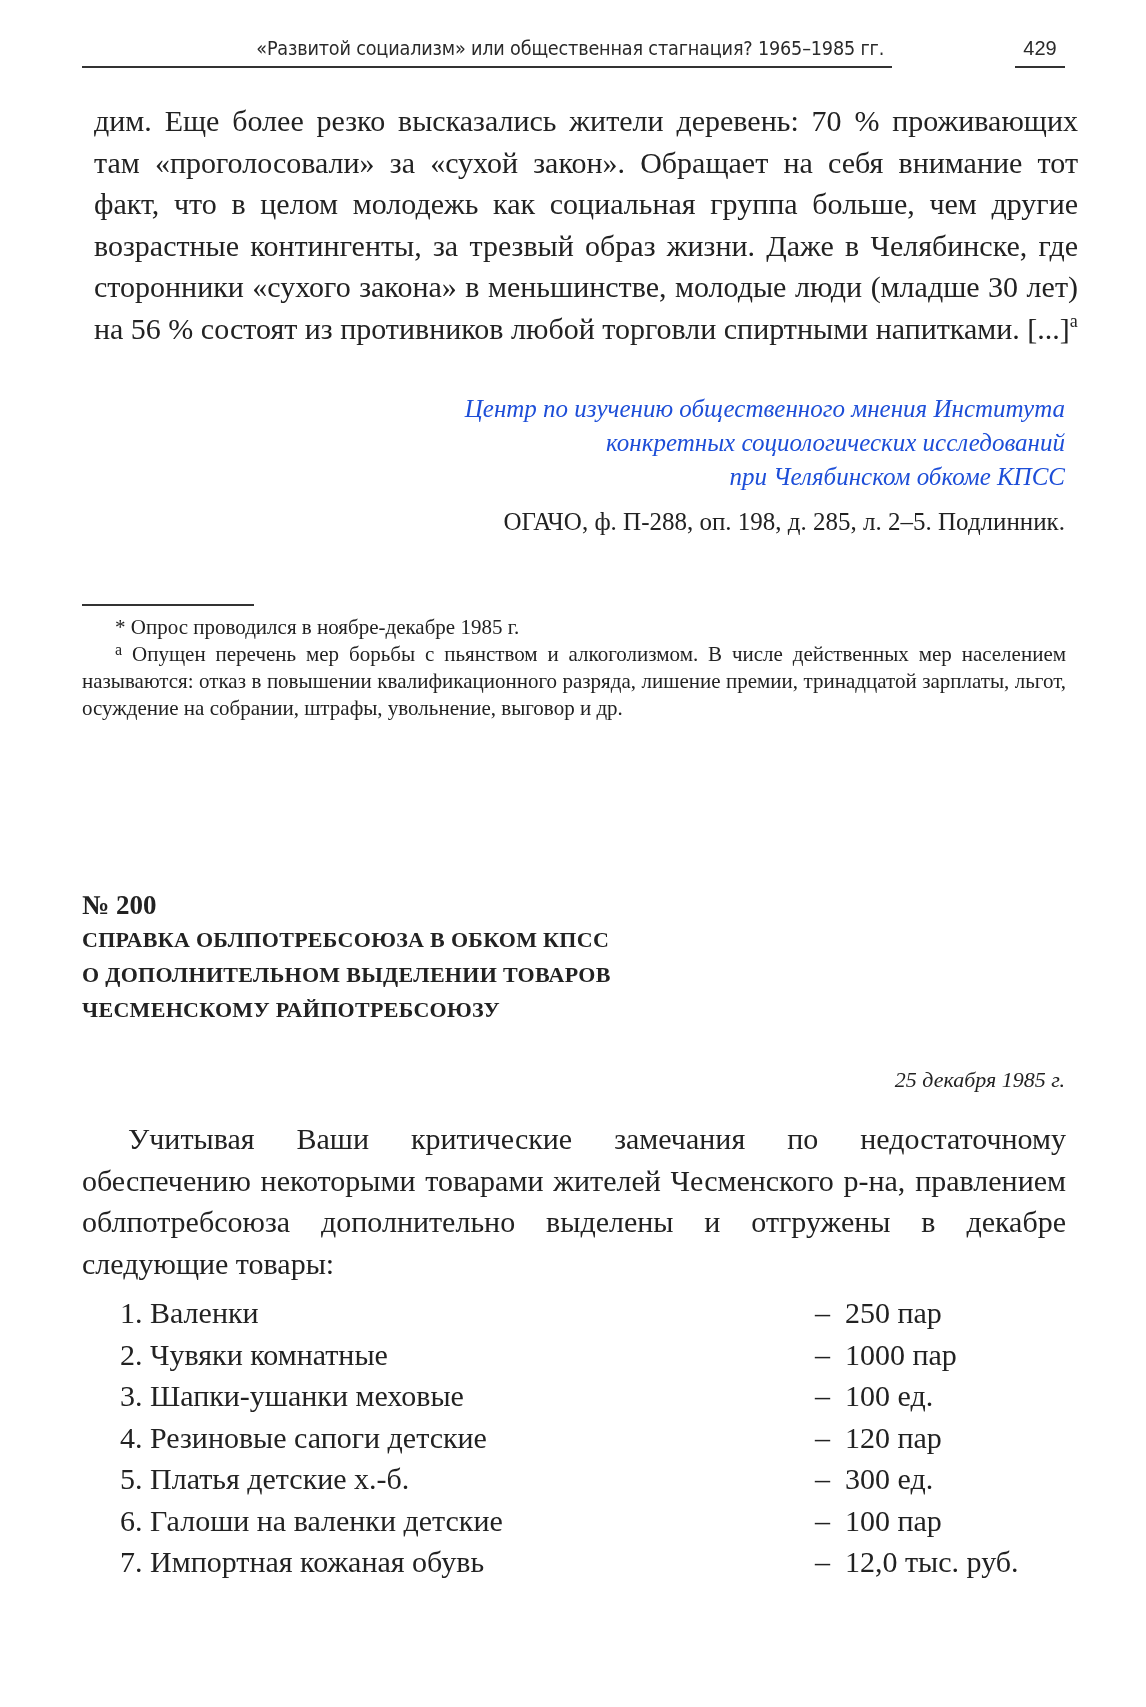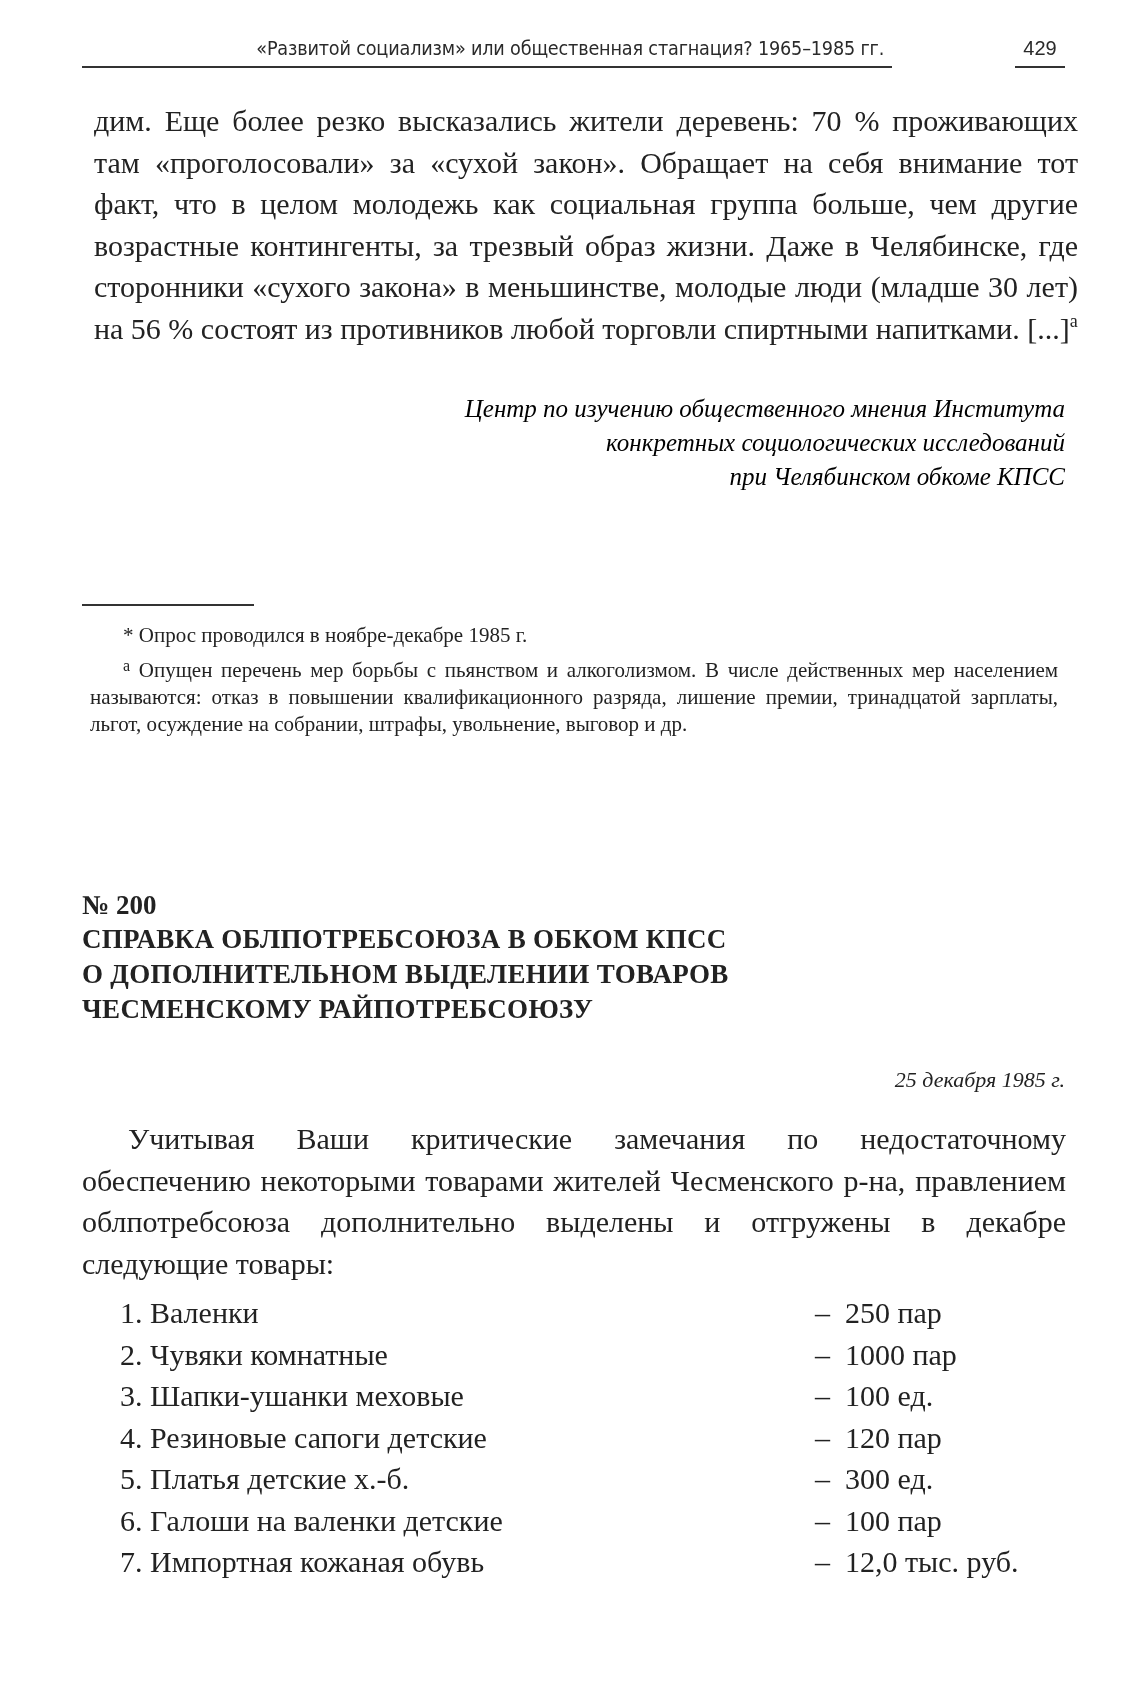--- a/index.html
+++ b/index.html
@@ -75,21 +75,21 @@
     
     .signature {
       position: absolute;
       top: 392px;
       right: 88px;
       width: 800px;
       font-size: 25px;
       line-height: 34px;
       font-style: italic;
       text-align: right;
-      color: #000000;
+      color: #1d4ed8;
     }
     .signature div { white-space: nowrap; }
     .archive-ref {
       position: absolute;
       top: 505px;
       right: 88px;
       font-size: 25px;
       line-height: 34px;
       text-align: right;
       color: #222;
@@ -107,39 +107,39 @@
     .footnotes {
       position: absolute;
       top: 614px;
       left: 75px;
       width: 984px;
       font-size: 21px;
       line-height: 27px;
       text-align: justify;
       color: #222;
     }
-    .footnotes p { margin: 8px; }
+    .footnotes p { margin: 0; }
     .footnotes .indent { text-indent: 33px; }
     .footnotes sup { font-size: 16px; vertical-align: 6px; line-height: 0; }
     
     .doc-heading {
       position: absolute;
       top: 888px;
       left: 75px;
       width: 984px;
       text-align: left;
       font-weight: bold;
       color: #222;
     }
     .doc-number {
       font-size: 27px;
       line-height: 34px;
     }
     .doc-title {
-      font-size: 27px;
+      font-size: 22px;
       line-height: 35px;
       letter-spacing: 0.3px;
     }
     .doc-date {
       position: absolute;
       top: 1063px;
       right: 88px;
       font-size: 22px;
       font-style: italic;
       line-height: 34px;
@@ -183,20 +183,21 @@
   <div class="body-text p1">
     <p><span>дим. Еще более резко высказались жители деревень: 70 % проживающих там «проголосовали» за «сухой закон». Обращает на себя внимание тот факт, что в целом молодежь как социальная группа больше, чем другие возрастные контингенты, за трезвый образ жизни. Даже в Челябинске, где сторонники «сухого закона» в меньшинстве, молодые люди (младше 30 лет) на 56 % состоят из противников любой торговли спиртными напитками. [...]</span><sup class="fn">а</sup></p>
   </div>
 
   <div class="signature">
     <div>Центр по изучению общественного мнения Института</div>
     <div>конкретных социологических исследований</div>
     <div>при Челябинском обкоме КПСС</div>
   </div>
 
+  <div class="archive-ref">ОГАЧО, ф. П-288, оп. 198, д. 285, л. 2–5. Подлинник.</div>
 
   <div class="fn-rule"></div>
   <div class="footnotes">
     <p class="indent"><span>*</span>&nbsp;<span>Опрос проводился в ноябре-декабре 1985 г.</span></p>
     <p class="indent"><sup>а</sup>&nbsp;<span>Опущен перечень мер борьбы с пьянством и алкоголизмом. В числе действенных мер населением называются: отказ в повышении квалификационного разряда, лишение премии, тринадцатой зарплаты, льгот, осуждение на собрании, штрафы, увольнение, выговор и др.</span></p>
   </div>
 
   <div class="doc-heading">
     <div class="doc-number">№ 200</div>
     <div class="doc-title">СПРАВКА ОБЛПОТРЕБСОЮЗА В ОБКОМ КПСС</div>

